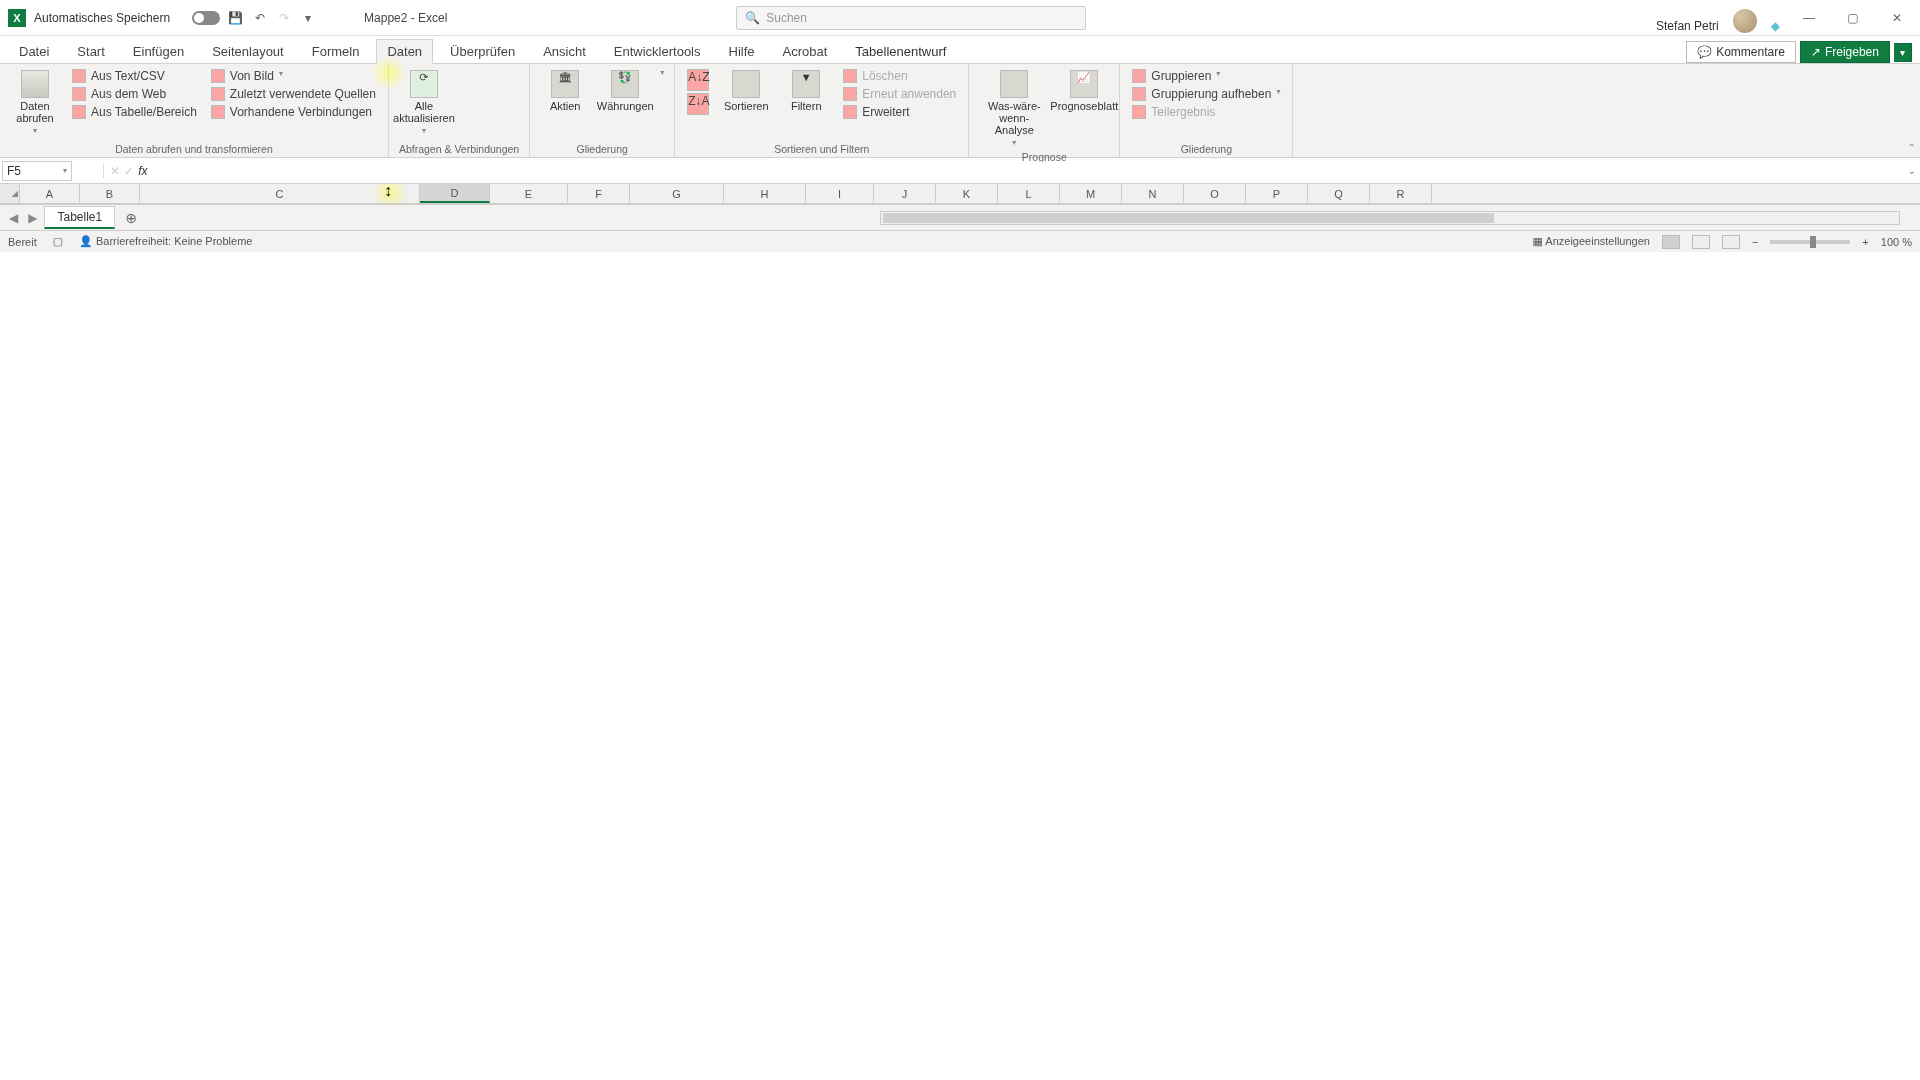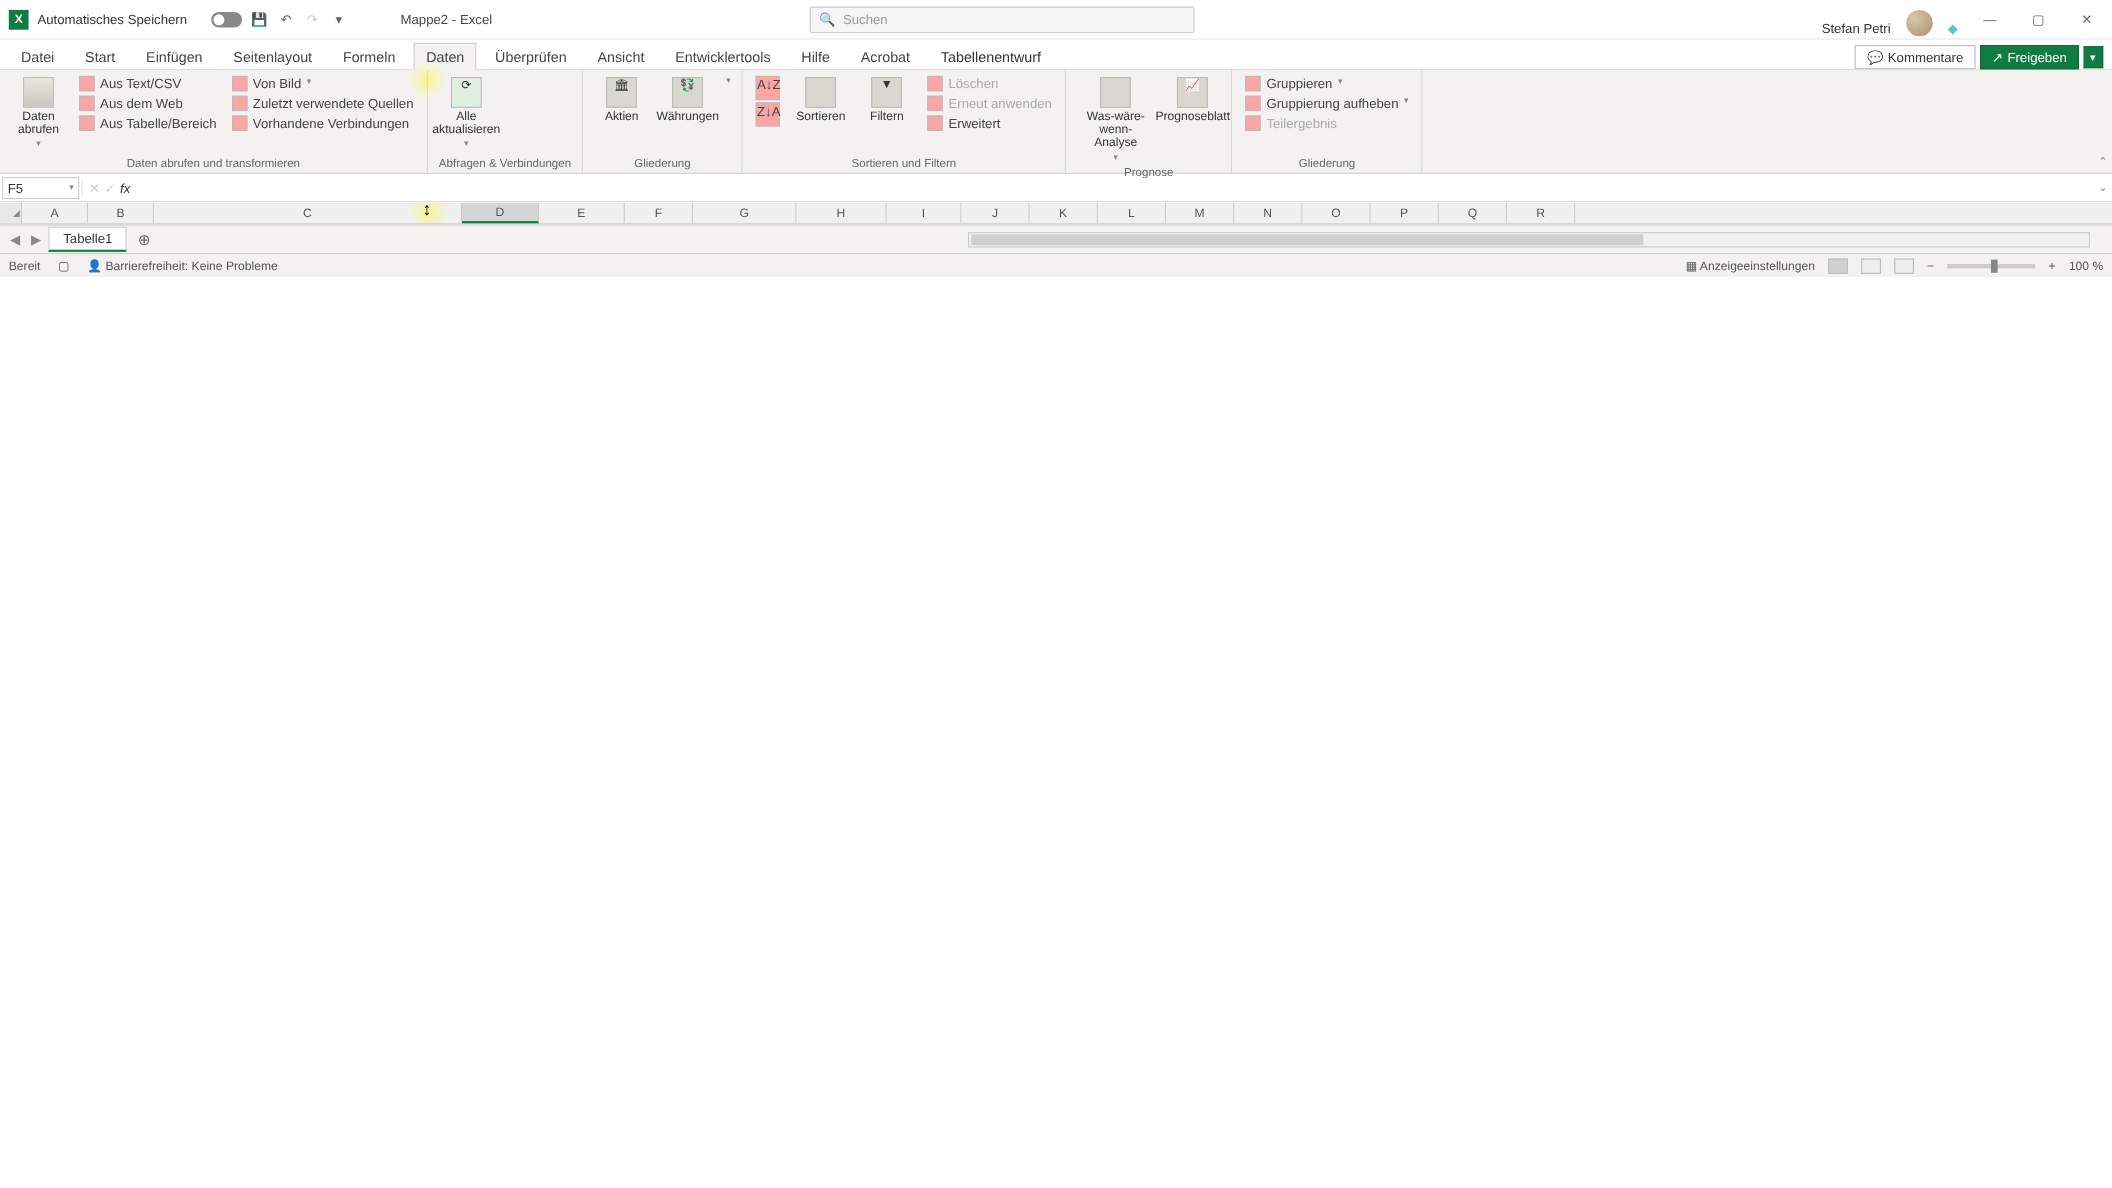--- a/index.html
+++ b/index.html
@@ -272,21 +272,21 @@
             <div class="small-icon"></div>
             <span>Teilergebnis</span>
           </div>
       </div>
     </div>
     <div class="group-label">Gliederung</div>
   </div>
   <div class="collapse-btn">⌃</div>
 </div>
 
-<div class="formula-row" style="position:relative;">
+<div class="formula-row" style="position:relative;gap:29px;">
   <div class="name-box">
     <span>F5</span>
     <span class="dd">▾</span>
   </div>
   <div class="fx-area">
     <span style="color:#ccc;">✕</span>
     <span style="color:#ccc;">✓</span>
     <span style="font-style:italic;">fx</span>
   </div>
   <input class="fx-input" style="">

